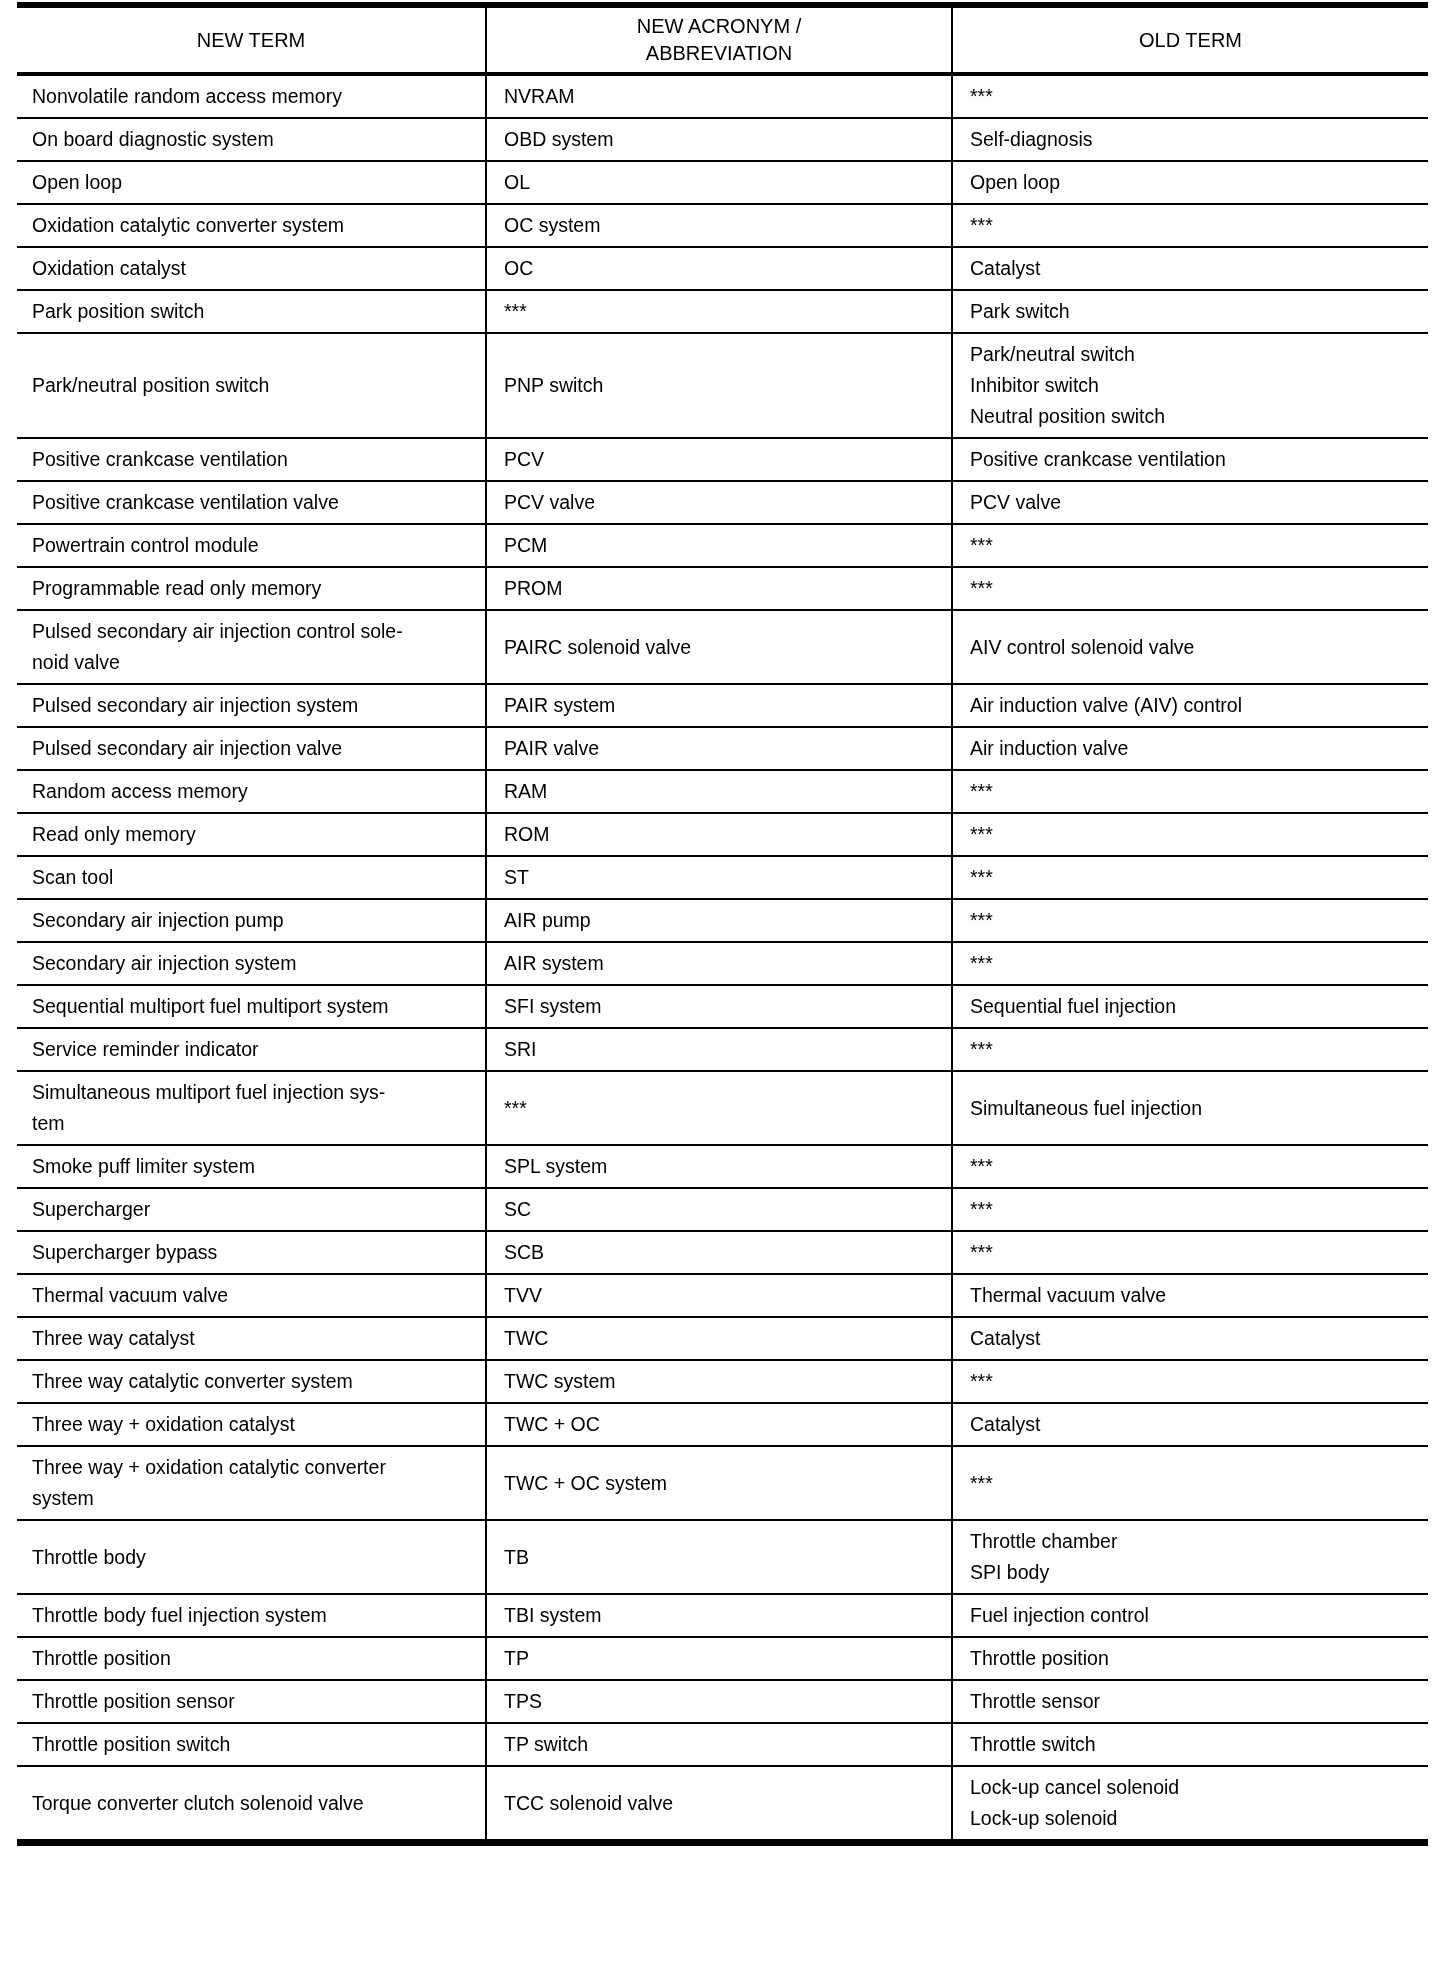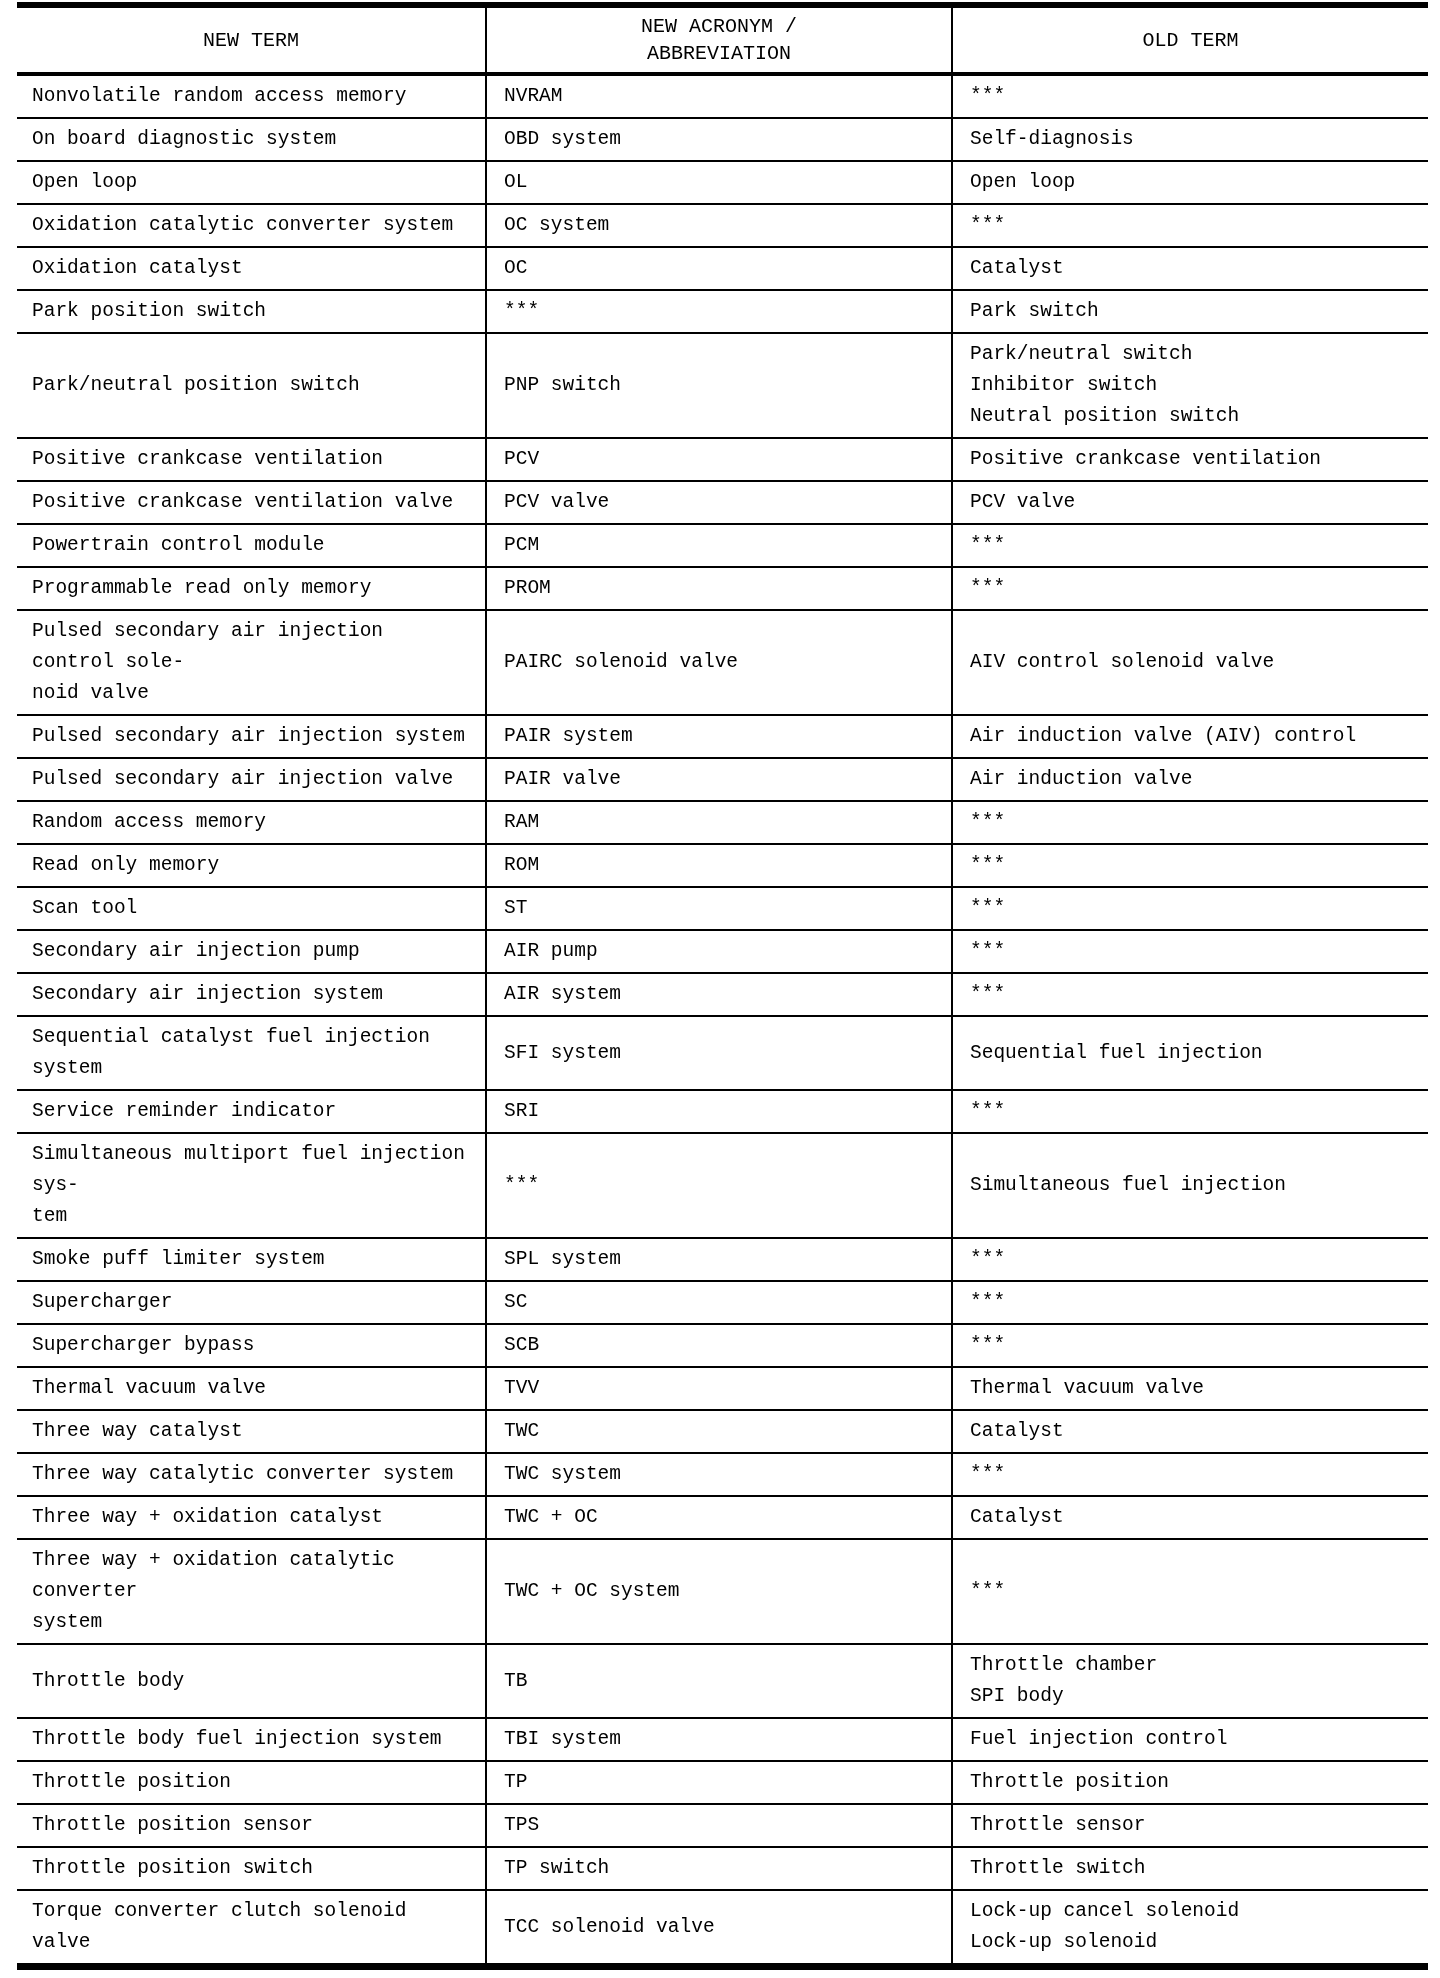--- a/index.html
+++ b/index.html
@@ -5,21 +5,21 @@
   html, body {
     margin: 0;
     padding: 0;
     background: #ffffff;
   }
   .page {
     position: relative;
     width: 1440px;
     height: 1978px;
     background: #ffffff;
-    font-family: Liberation Mono, monospace;
+    font-family: Liberation Sans, sans-serif;
     color: #000000;
     overflow: hidden;
   }
   table.doc-table {
     border-collapse: collapse;
     table-layout: fixed;
     margin: 2px 0 0 17px;
     width: 1411px;
     border-top: 6px solid #000;
     border-bottom: 7px solid #000;
@@ -183,21 +183,21 @@
     <td class="col-old">***</td>
   </tr>
 
   <tr>
     <td class="divided col-new">Secondary air injection system</td>
     <td class="divided col-acronym">AIR system</td>
     <td class="col-old">***</td>
   </tr>
 
   <tr>
-    <td class="divided col-new">Sequential catalyst fuel injection system</td>
+    <td class="divided col-new">Sequential multiport fuel multiport system</td>
     <td class="divided col-acronym">SFI system</td>
     <td class="col-old">Sequential fuel injection</td>
   </tr>
 
   <tr>
     <td class="divided col-new">Service reminder indicator</td>
     <td class="divided col-acronym">SRI</td>
     <td class="col-old">***</td>
   </tr>
 

